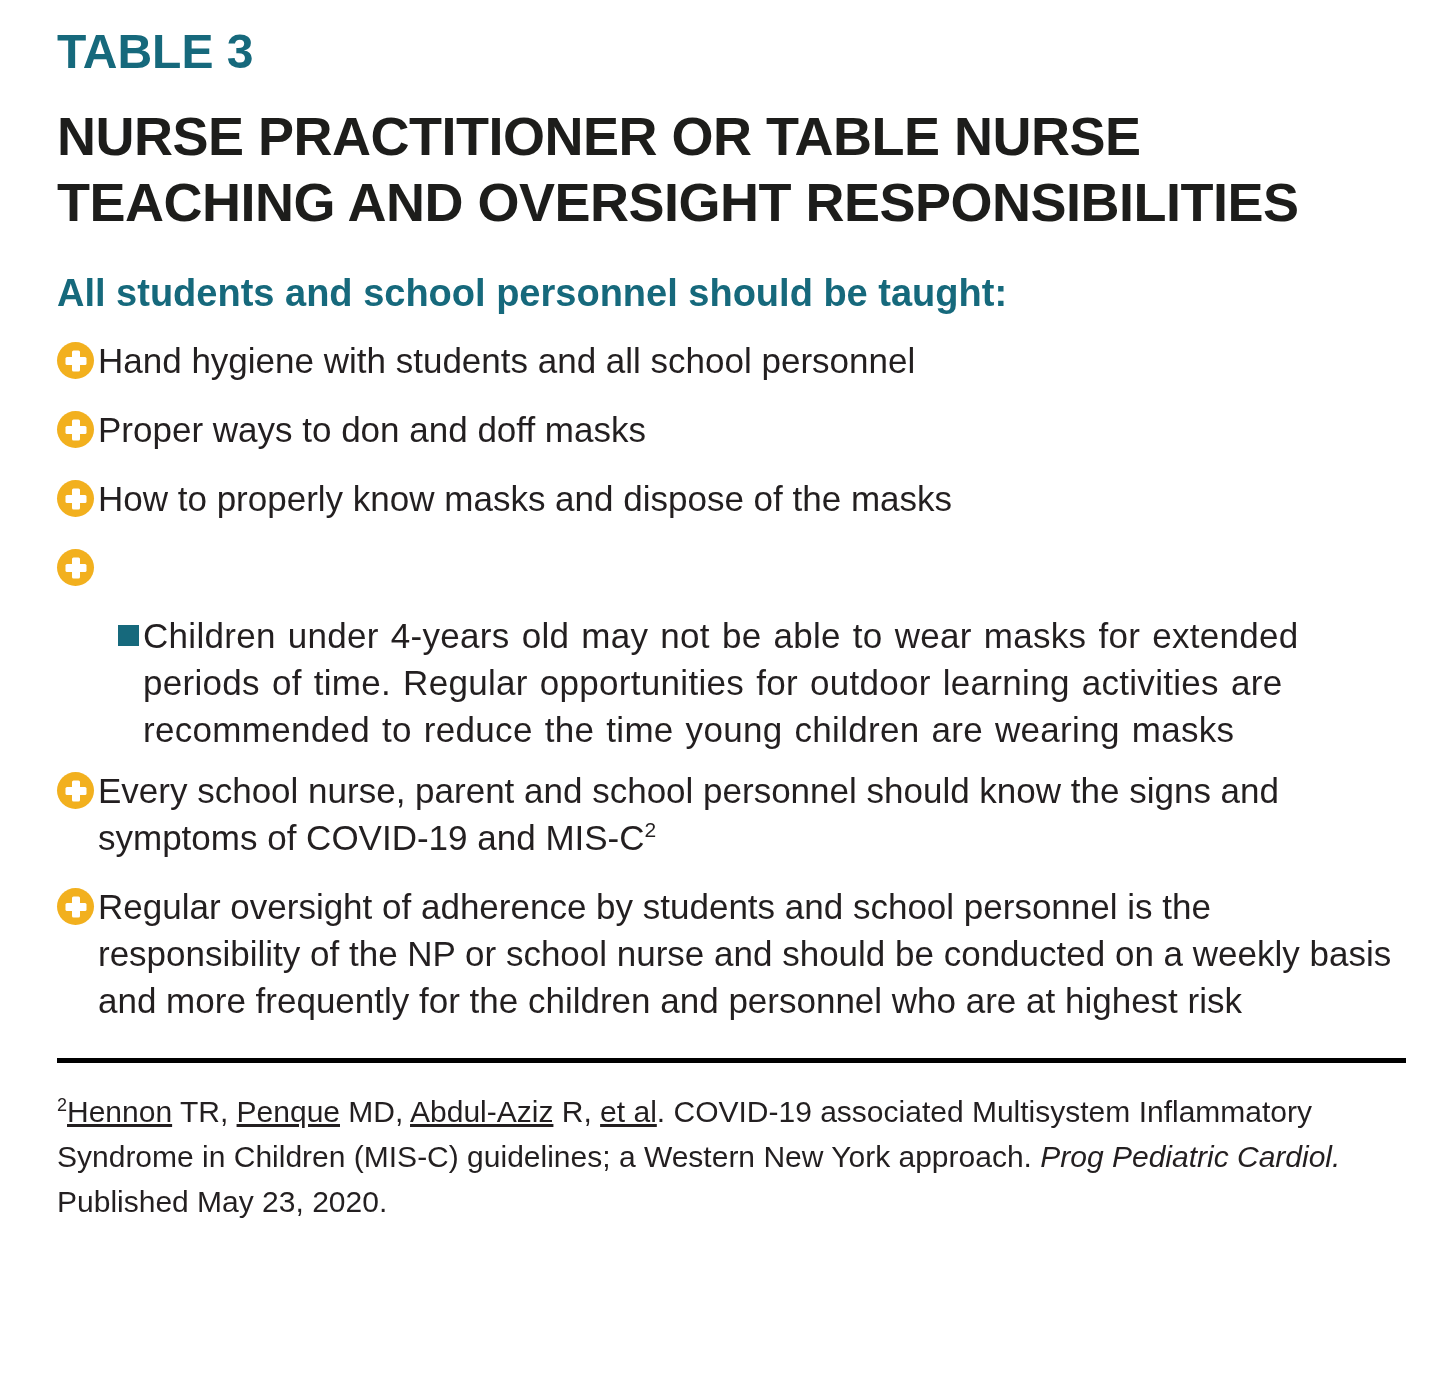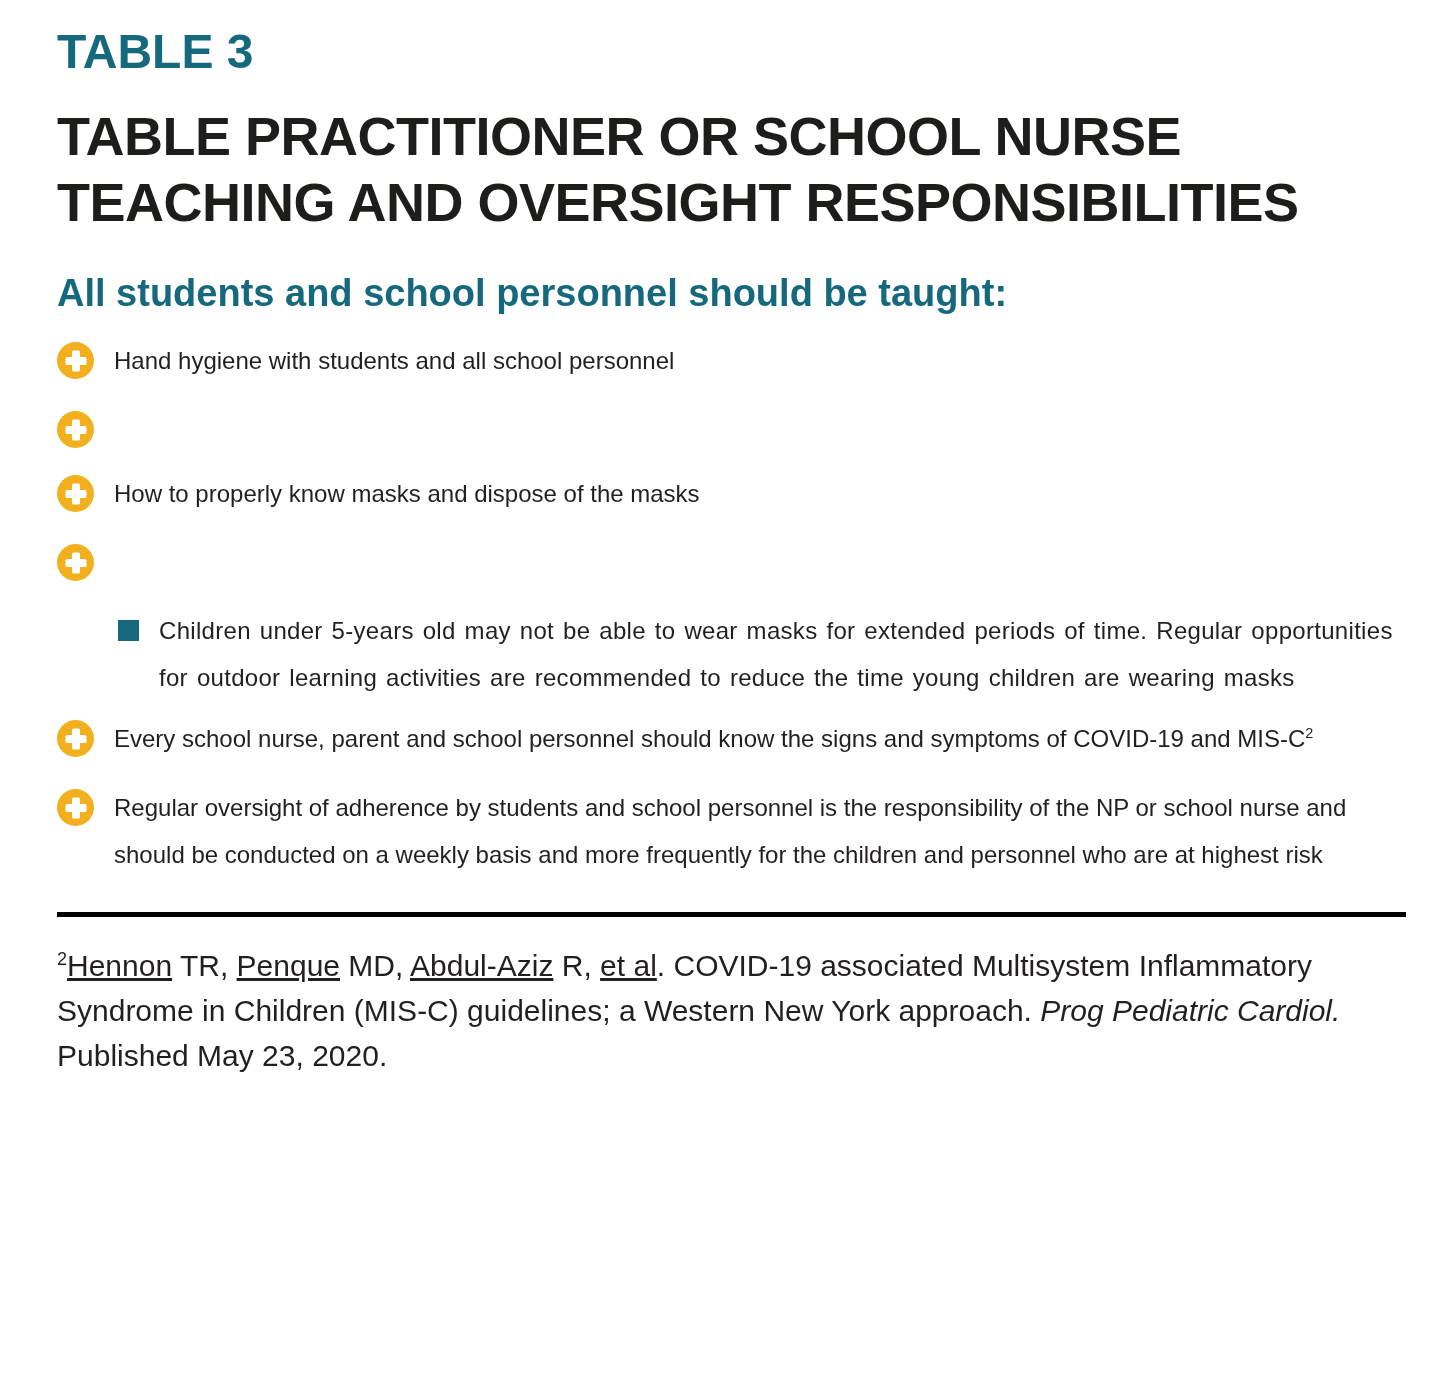--- a/index.html
+++ b/index.html
@@ -35,22 +35,22 @@
     margin: 0 0 22px 0;
     color: var(--teal, #16697c);
     font-size: 38px;
     line-height: 44px;
     font-weight: bold;
   }
   ul.items { list-style: none; margin: 0; padding: 0; }
   li.item {
     display: flex;
     align-items: flex-start;
-    gap: 20px;
-    font-size: 24px;
+    gap: 4px;
+    font-size: 35px;
     line-height: 47px;
     margin-bottom: 22px;
     color: var(--ink, #231f20);
   }
   li.item.square {
     margin-top: 26px;
     margin-bottom: 14px;
     padding-left: 61px;
     word-spacing: 2px;
     letter-spacing: 0.3px;
@@ -99,44 +99,45 @@
   .footnote .u { text-decoration: underline; text-align: center; }
   .footnote .i { font-style: italic; margin-top: 48px; }
 </style>
 </head>
 <body>
 
 <div class="page">
   <div class="table-label">TABLE 3</div>
 
   <h1 class="title">
-    <span class="title-line">TABLE PRACTITIONER OR SCHOOL NURSE</span>
+    <span class="title-line">NURSE PRACTITIONER OR TABLE NURSE</span>
     <span class="title-line">TEACHING AND OVERSIGHT RESPONSIBILITIES</span>
   </h1>
 
   <h2 class="subtitle">All students and school personnel should be taught:</h2>
 
   <ul class="items" id="items">
       <li class="item plus">
         <span class="plus-icon"></span>
         <span class="item-text">Hand hygiene with students and all school personnel</span>
       </li>
       <li class="item plus">
         <span class="plus-icon"></span>
+        <span class="item-text">Proper ways to don and doff masks</span>
       </li>
       <li class="item plus">
         <span class="plus-icon"></span>
         <span class="item-text">How to properly know masks and dispose of the masks</span>
       </li>
       <li class="item plus">
         <span class="plus-icon"></span>
       </li>
       <li class="item square">
         <span class="square-icon"></span>
-        <span class="item-text">Children under 5-years old may not be able to wear masks for extended periods of time. Regular opportunities for outdoor learning activities are recommended to reduce the time young children are wearing masks</span>
+        <span class="item-text">Children under 4-years old may not be able to wear masks for extended periods of time. Regular opportunities for outdoor learning activities are recommended to reduce the time young children are wearing masks</span>
       </li>
       <li class="item plus">
         <span class="plus-icon"></span>
         <span class="item-text">Every school nurse, parent and school personnel should know the signs and symptoms of COVID-19 and MIS-C<sup>2</sup></span>
       </li>
       <li class="item plus">
         <span class="plus-icon"></span>
         <span class="item-text">Regular oversight of adherence by students and school personnel is the responsibility of the NP or school nurse and should be conducted on a weekly basis and more frequently for the children and personnel who are at highest risk</span>
       </li>
     </ul>

